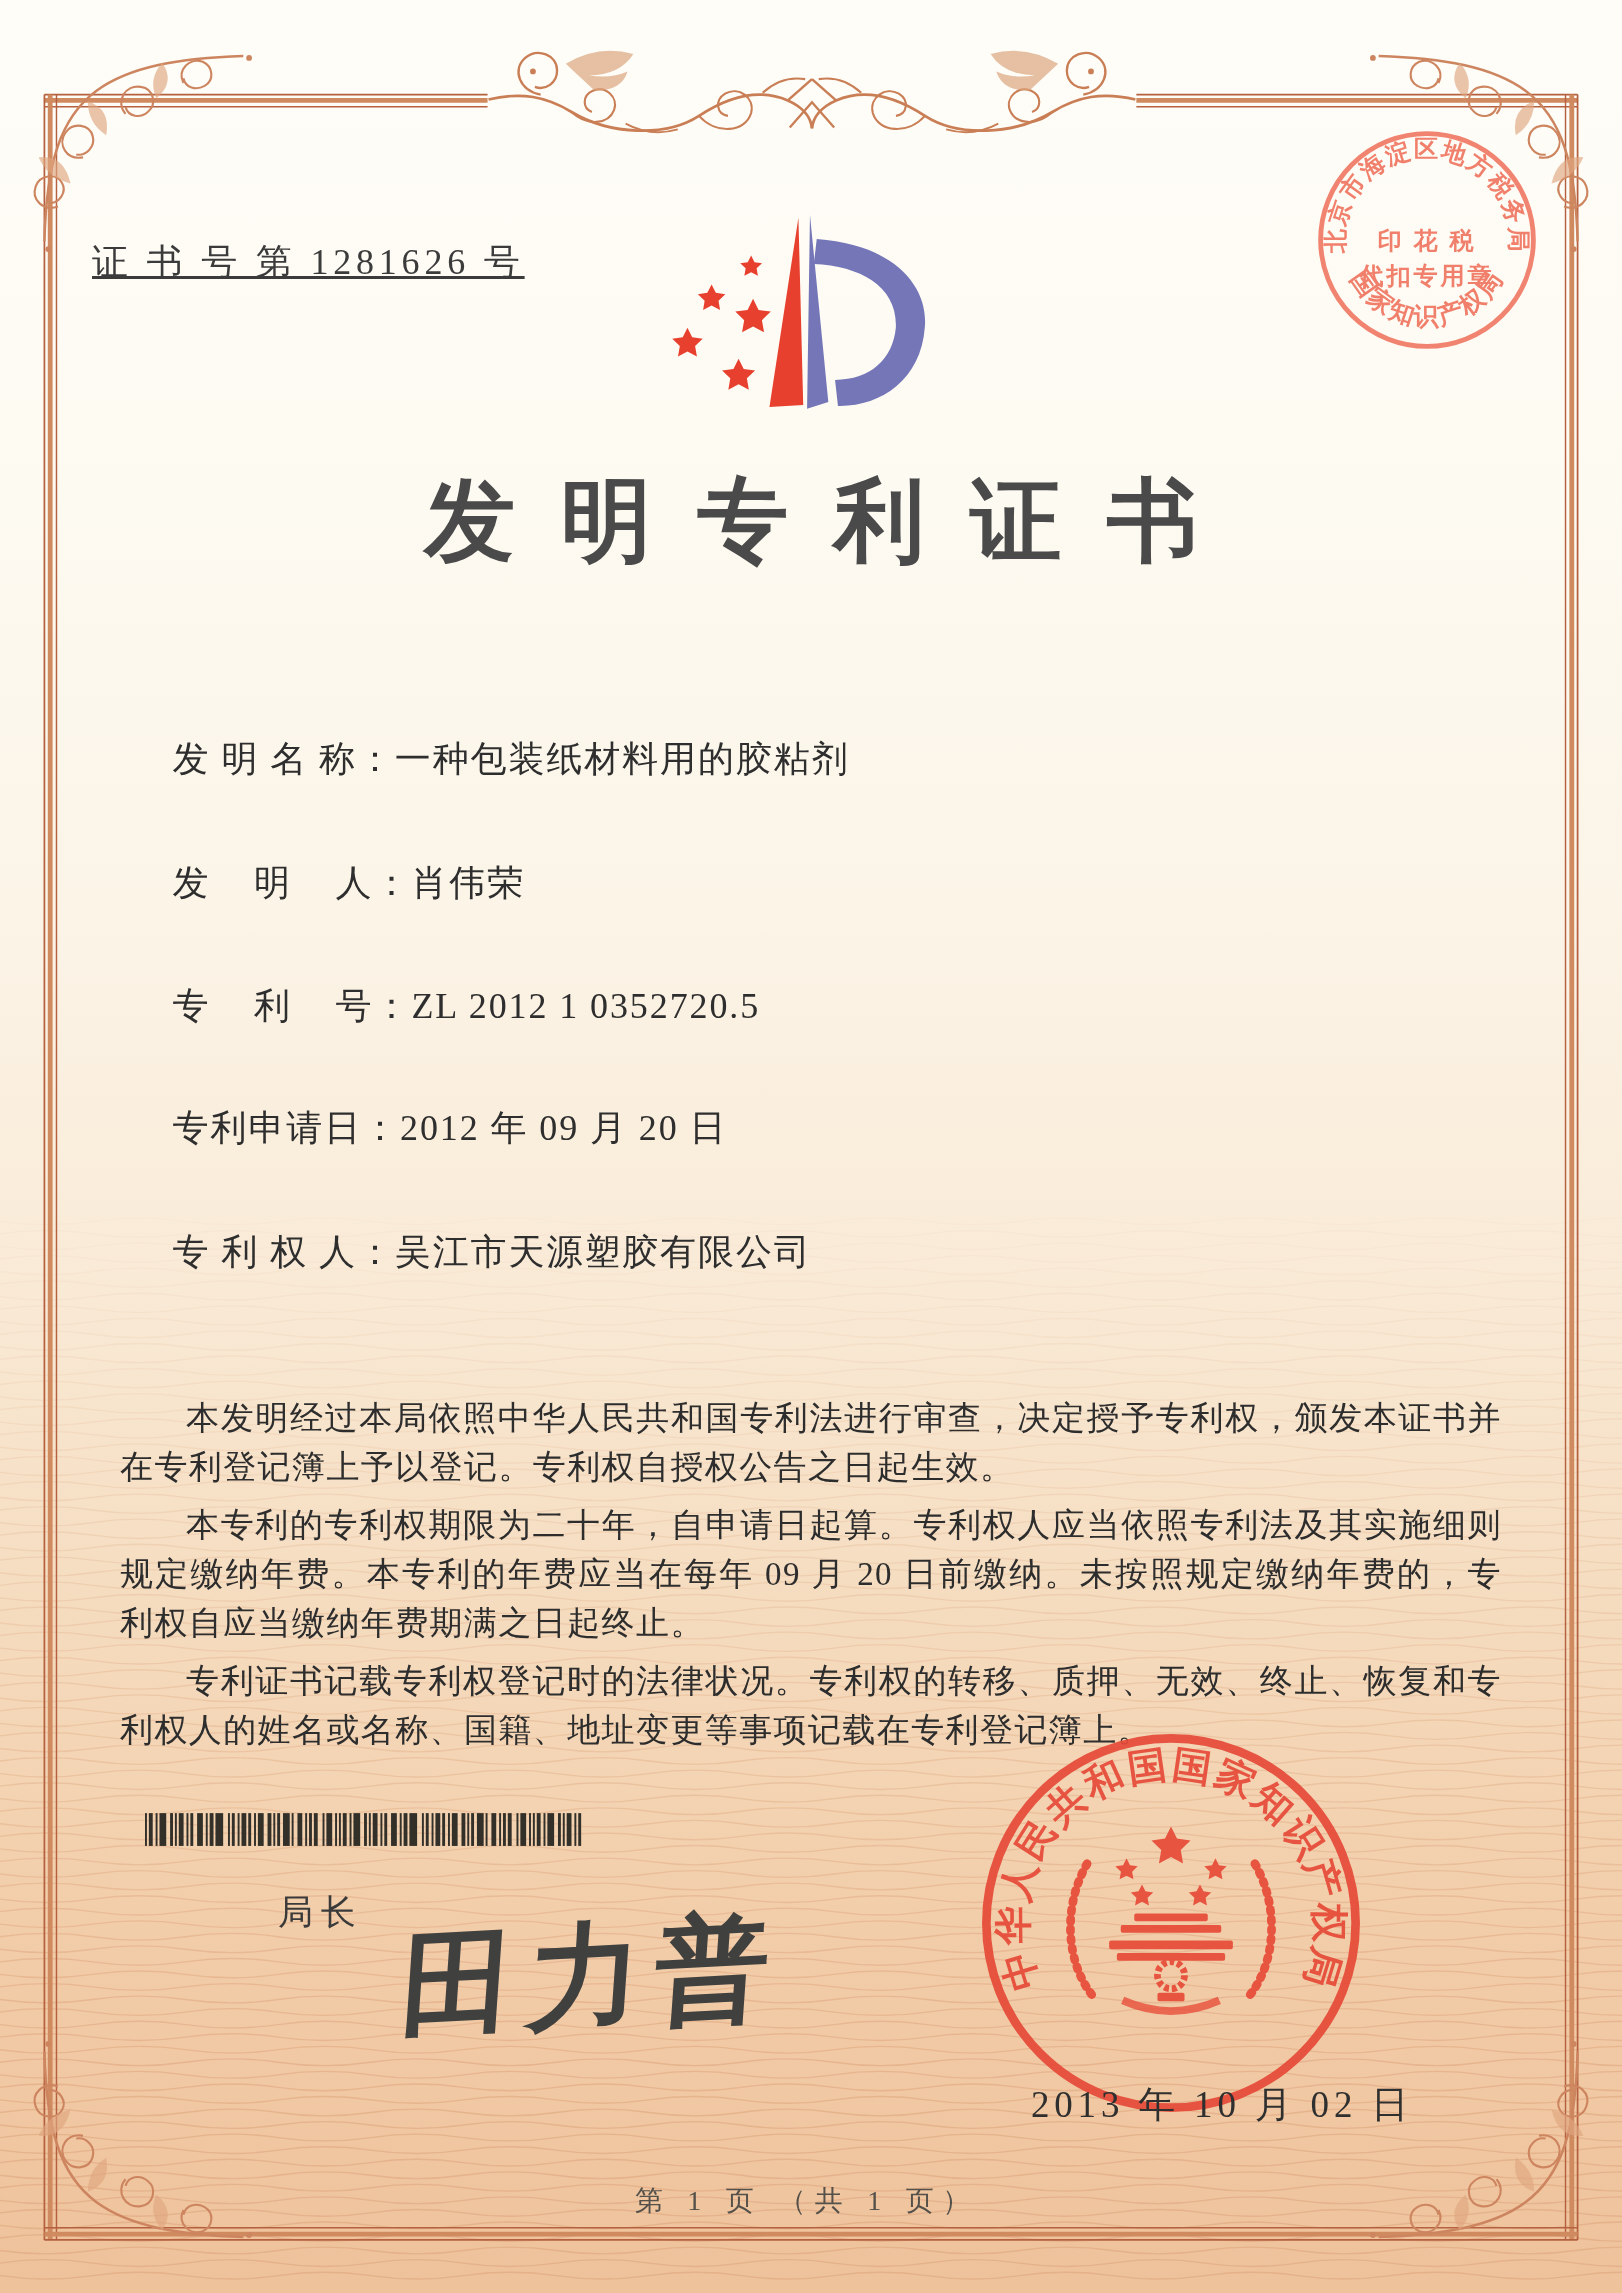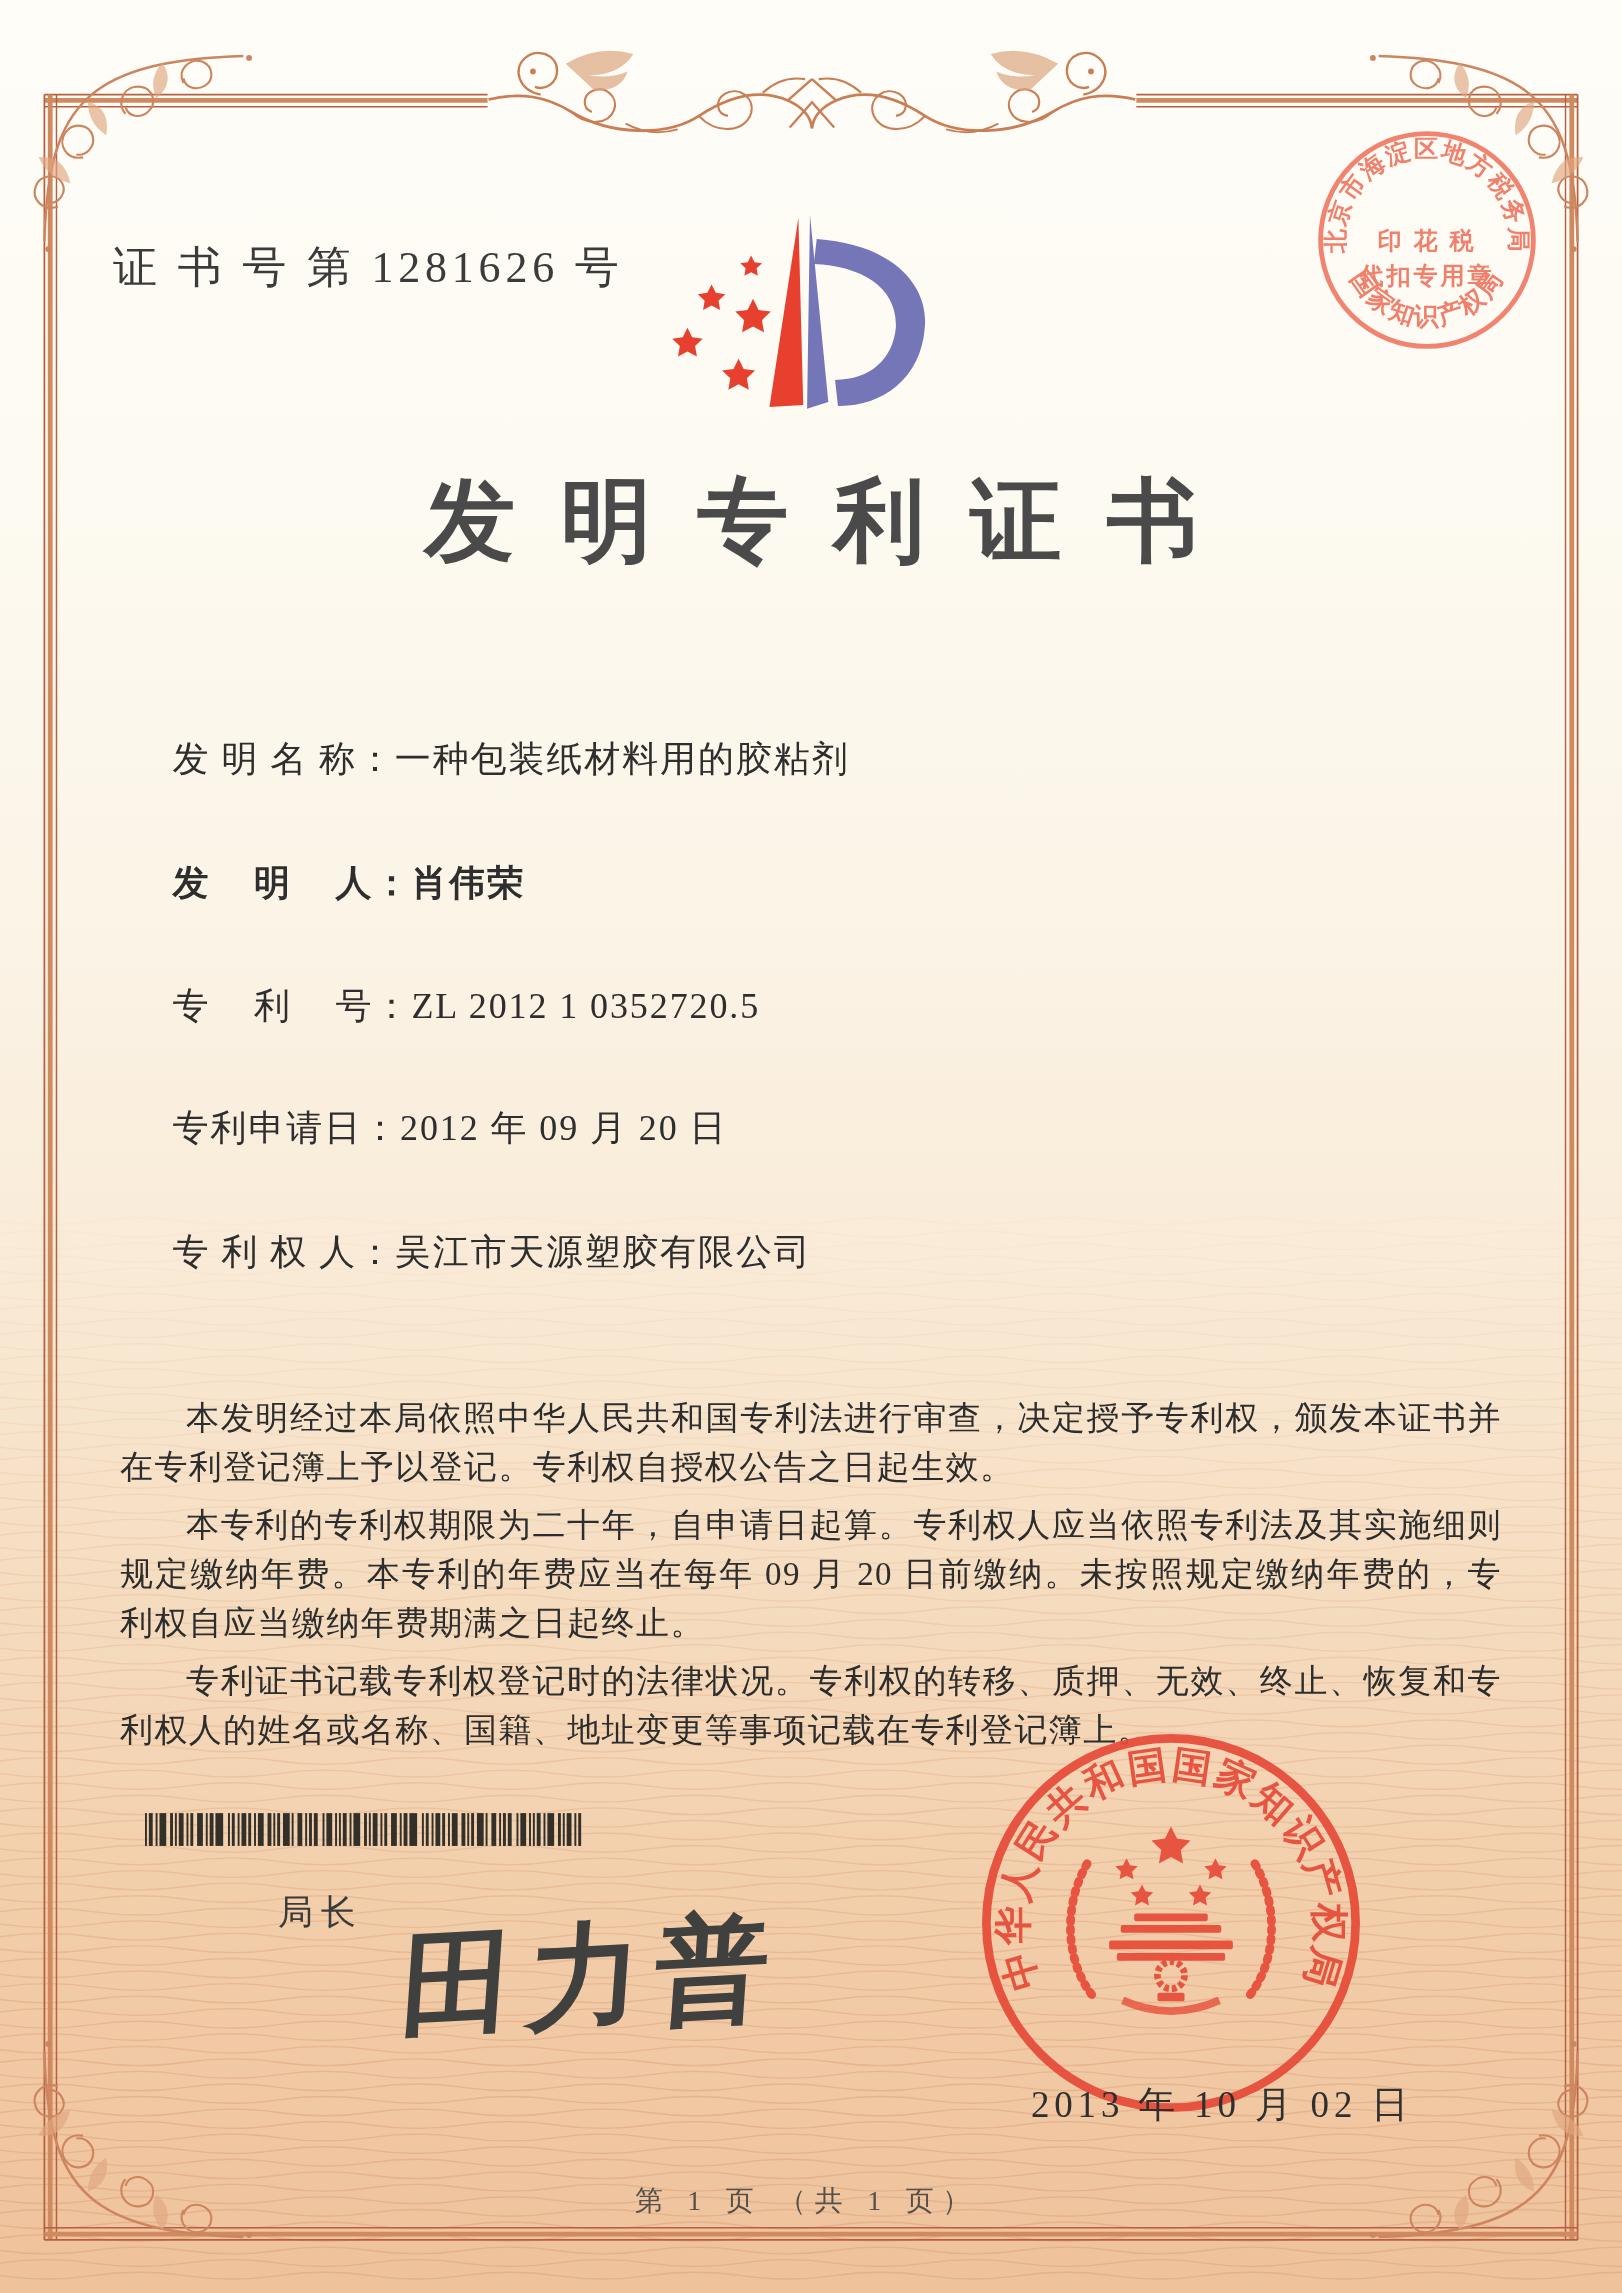--- a/index.html
+++ b/index.html
@@ -3,25 +3,25 @@
 <meta charset="utf-8">
 <style>
   html,body{margin:0;padding:0;background:#ffffff;}
   .page{
     position:relative;width:1622px;height:2293px;overflow:hidden;
     font-family:"Liberation Serif","DejaVu Serif",serif;
     background:linear-gradient(180deg,#fefdf8 0%,#fdfaf1 22%,#fbf4e7 40%,#f9ead6 56%,#f5dcbf 70%,#f2cda9 84%,#eec29b 100%);
   }
   .abs{position:absolute;}
   svg{display:block;}
-  .cert-no{left:113px;top:238px;font-size:44px;letter-spacing:4.8px;color:#3b3b3b;white-space:pre;}
+  .cert-no{left:92px;top:238px;font-size:36px;letter-spacing:4.8px;color:#3b3b3b;white-space:pre;text-decoration:underline;}
   .title{left:0;right:0;top:460px;text-align:center;font-size:91px;font-weight:600;
          color:#4a4a4a;letter-spacing:0.5em;text-indent:0.5em;}
   .field-row{left:129px;font-size:36px;color:#2e2e2e;letter-spacing:1.9px;white-space:pre;}
-  .fr1{top:693px;} .fr2{top:817px;font-weight:bold;} .fr3{top:940px;}
+  .fr1{top:693px;} .fr2{top:817px;} .fr3{top:940px;}
   .fr4{top:1062px;} .fr5{top:1186px;} .fr6{top:1307px;}
   .body-text{left:111px;width:1400px;top:1385px;font-size:33px;line-height:49px;
              color:#2d2d2d;letter-spacing:1.4px;text-align:justify;}
   .body-text p{margin:9px;text-indent:2em;}
   .director{left:278px;top:1889px;font-size:35px;letter-spacing:7.7px;color:#3a3a3a;}
   .signature{left:406px;top:1910px;font-size:114px;font-weight:bold;color:#40403f;
              letter-spacing:13.5px;transform:rotate(-3deg) skewX(-7deg);transform-origin:left top;}
   .issue-date{left:1031px;top:2080px;font-size:37px;letter-spacing:4.8px;color:#2f2f2f;white-space:pre;}
   .footer{left:0;right:8px;top:2182px;text-align:center;font-size:28px;letter-spacing:8.7px;color:#55514a;white-space:pre;}
   .seal-text{font-family:"Liberation Serif","DejaVu Serif",serif;font-weight:bold;}

